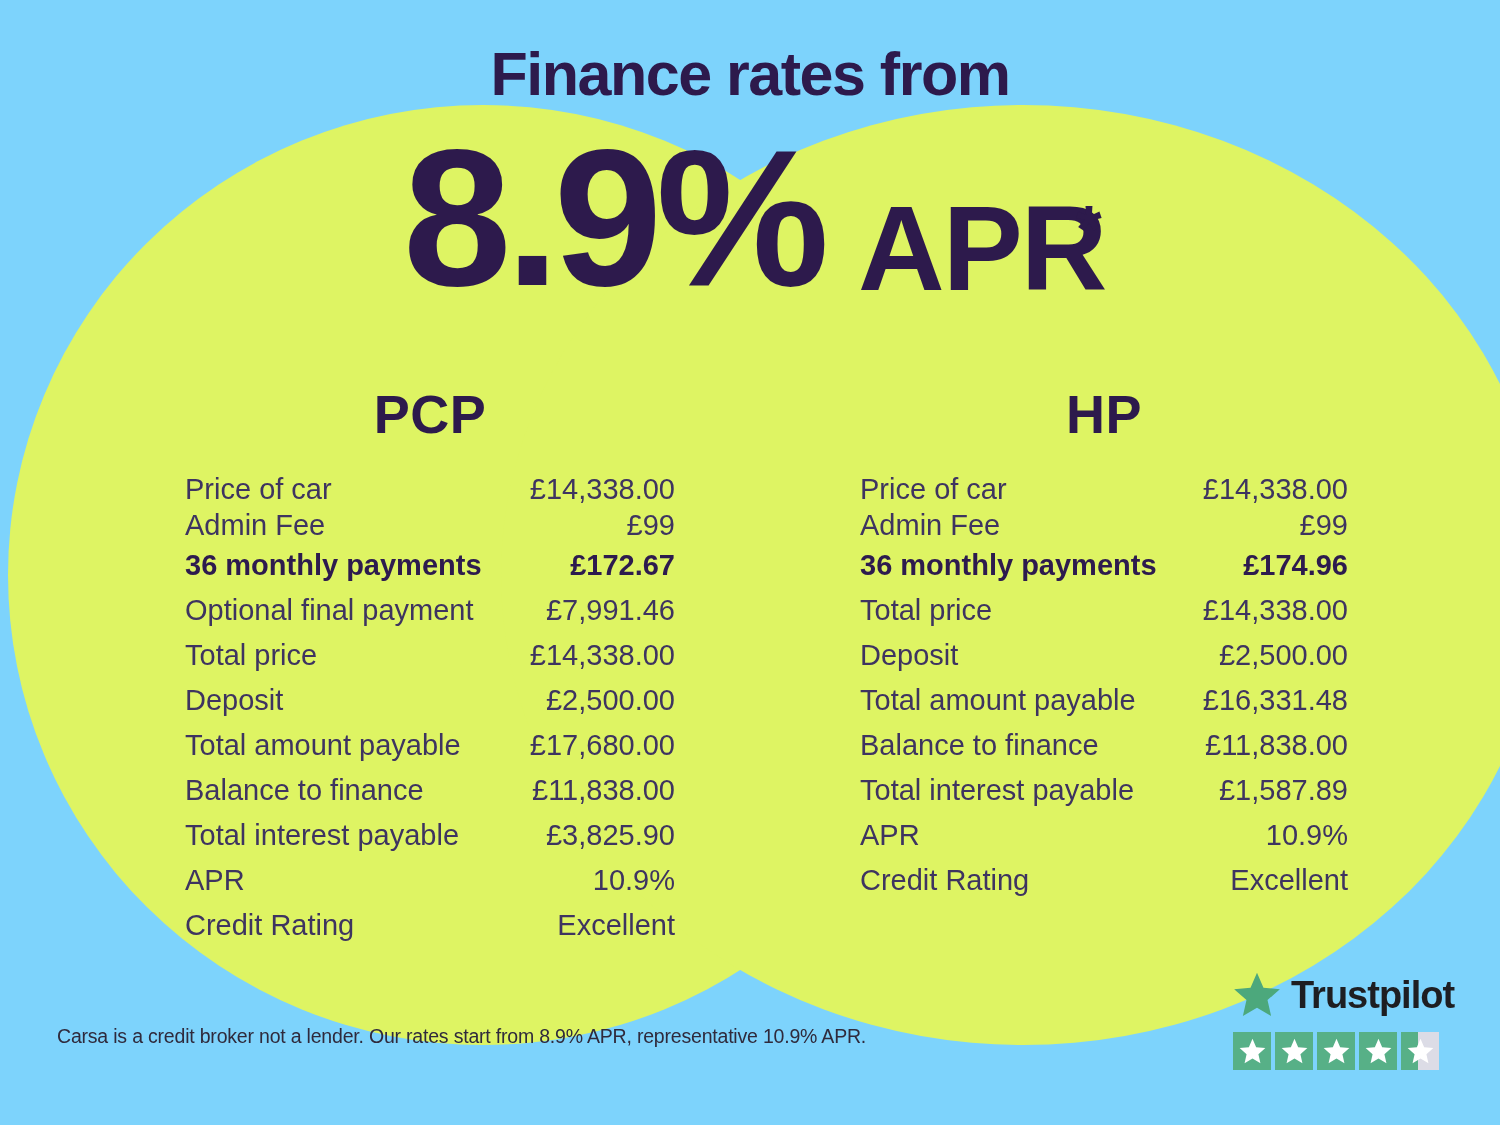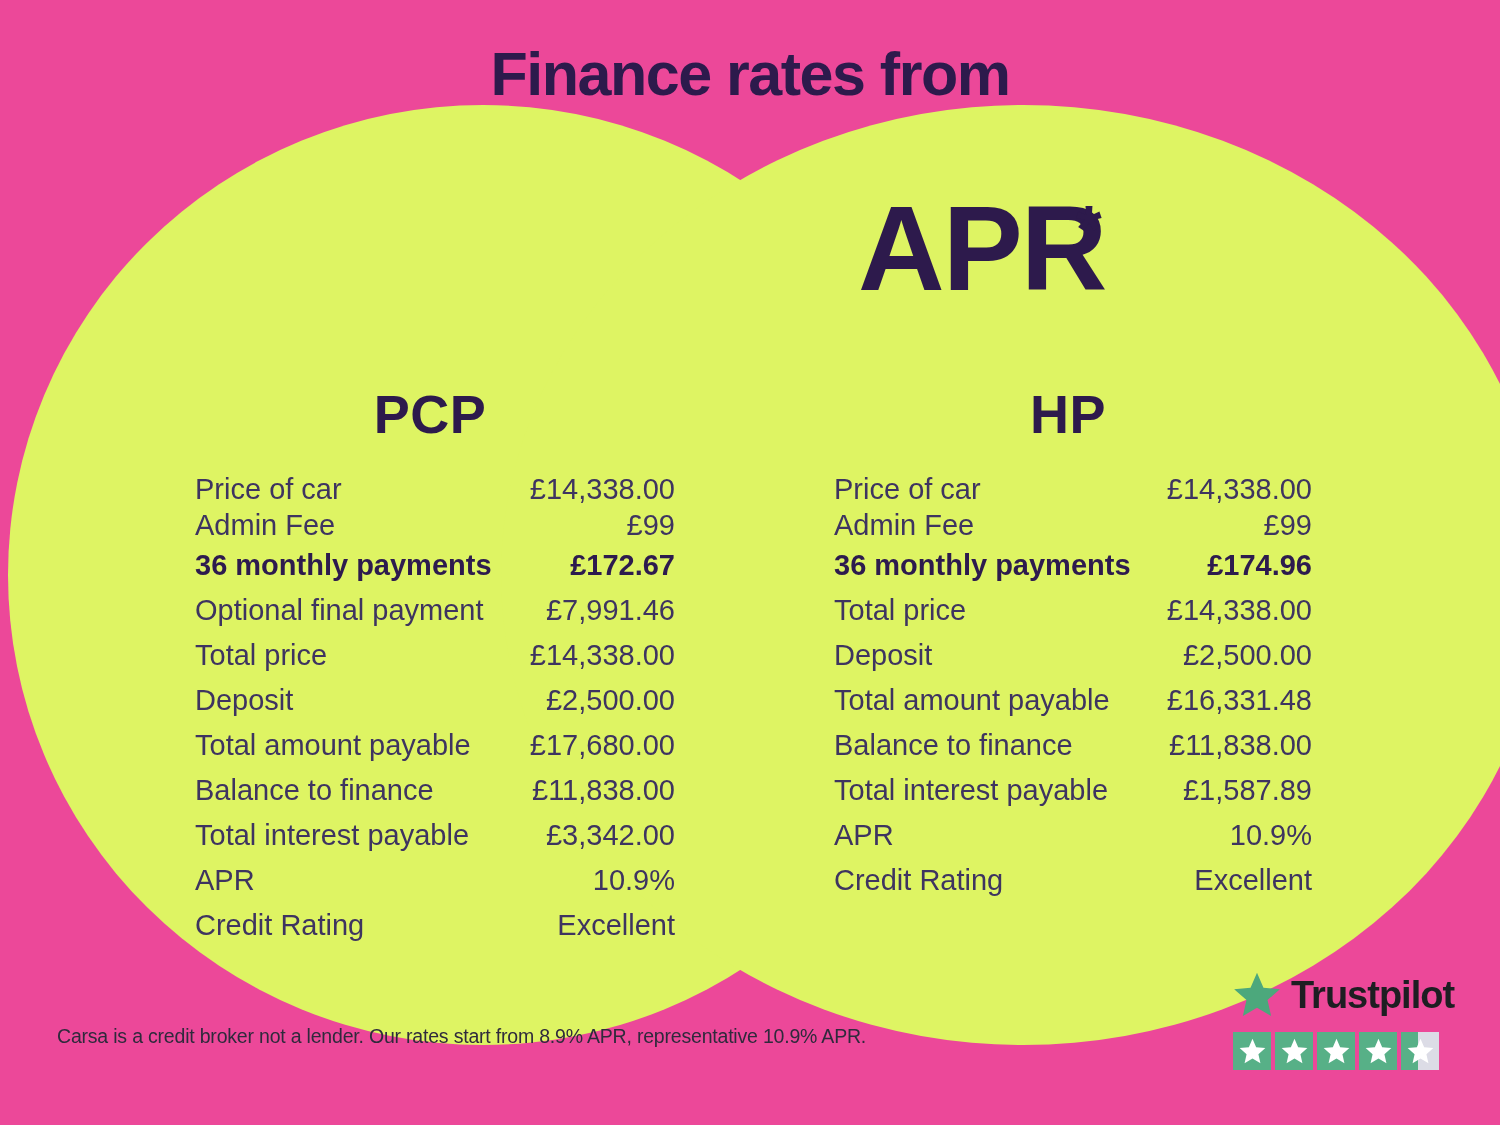--- a/index.html
+++ b/index.html
@@ -1,18 +1,18 @@
 <!DOCTYPE html>
 <html><head>
 <meta charset="utf-8">
 <style>
   html,body{margin:0;padding:0;background:#e8e8e8;}
   #canvas{
     position:relative;width:1500px;height:1125px;overflow:hidden;
-    background:#ec4899;
+    background:#7dd3fc;
     font-family:"Liberation Sans",sans-serif;
   }
   .blob{position:absolute;border-radius:50%;background:#DEF463;}
   .blob-left{left:8px;top:105px;width:950px;height:940px;}
   .blob-right{left:501px;top:105px;width:1044px;height:940px;}
 
   .title{
     position:absolute;left:0;top:44px;width:100%;text-align:center;
     font-size:61px;font-weight:bold;letter-spacing:-1.5px;color:#2D1A4C;line-height:1;
   }
@@ -24,26 +24,26 @@
     position:absolute;left:858px;top:188px;
     font-size:120px;font-weight:bold;letter-spacing:-2px;color:#2D1A4C;line-height:1;
   }
   .rate-asterisk{
     position:absolute;left:1076px;top:196px;
     font-size:66px;font-weight:bold;color:#2D1A4C;line-height:1;
   }
 
   .col{position:absolute;top:388px;}
   .col-pcp{left:185px;width:490px;}
-  .col-hp{left:824px;width:488px;}
+  .col-hp{left:860px;width:488px;}
   .col h2{
     margin:0;height:56px;text-align:center;
     font-size:54px;font-weight:bold;color:#2D1A4C;line-height:52px;letter-spacing:0.5px;
   }
-  .rows{margin-top:27px;margin-left:10px;}
+  .rows{margin-top:27px;}
   .row{display:flex;justify-content:space-between;align-items:center;
     font-size:29px;color:#3E3460;}
   .row.compact{height:36px;}
   .row.normal{height:45px;}
   .row.bold{height:45px;font-weight:bold;color:#2D1B4E;}
   .row .val{text-align:right;}
 
   .disclaimer{
     position:absolute;left:57px;top:1022px;
     font-size:19.5px;line-height:28px;color:#2F2A3C;letter-spacing:-0.2px;
@@ -68,20 +68,21 @@
 </style>
 </head>
 <body>
 
 <div id="canvas">
 
   <div class="blob blob-left"></div>
   <div class="blob blob-right"></div>
 
   <div class="title">Finance rates from</div>
+  <div class="rate">8.9%</div>
   <div class="rate-apr">APR</div>
   <div class="rate-asterisk">*</div>
 
   <section class="col col-pcp">
     <h2>PCP</h2>
     <div class="rows">
       <div class="row compact">
         <span class="lbl">Price of car</span>
         <span class="val">£14,338.00</span>
       </div>
@@ -108,21 +109,21 @@
       <div class="row normal">
         <span class="lbl">Total amount payable</span>
         <span class="val">£17,680.00</span>
       </div>
       <div class="row normal">
         <span class="lbl">Balance to finance</span>
         <span class="val">£11,838.00</span>
       </div>
       <div class="row normal">
         <span class="lbl">Total interest payable</span>
-        <span class="val">£3,342.00</span>
+        <span class="val">£3,825.90</span>
       </div>
       <div class="row normal">
         <span class="lbl">APR</span>
         <span class="val">10.9%</span>
       </div>
       <div class="row normal">
         <span class="lbl">Credit Rating</span>
         <span class="val">Excellent</span>
       </div>
     </div>

